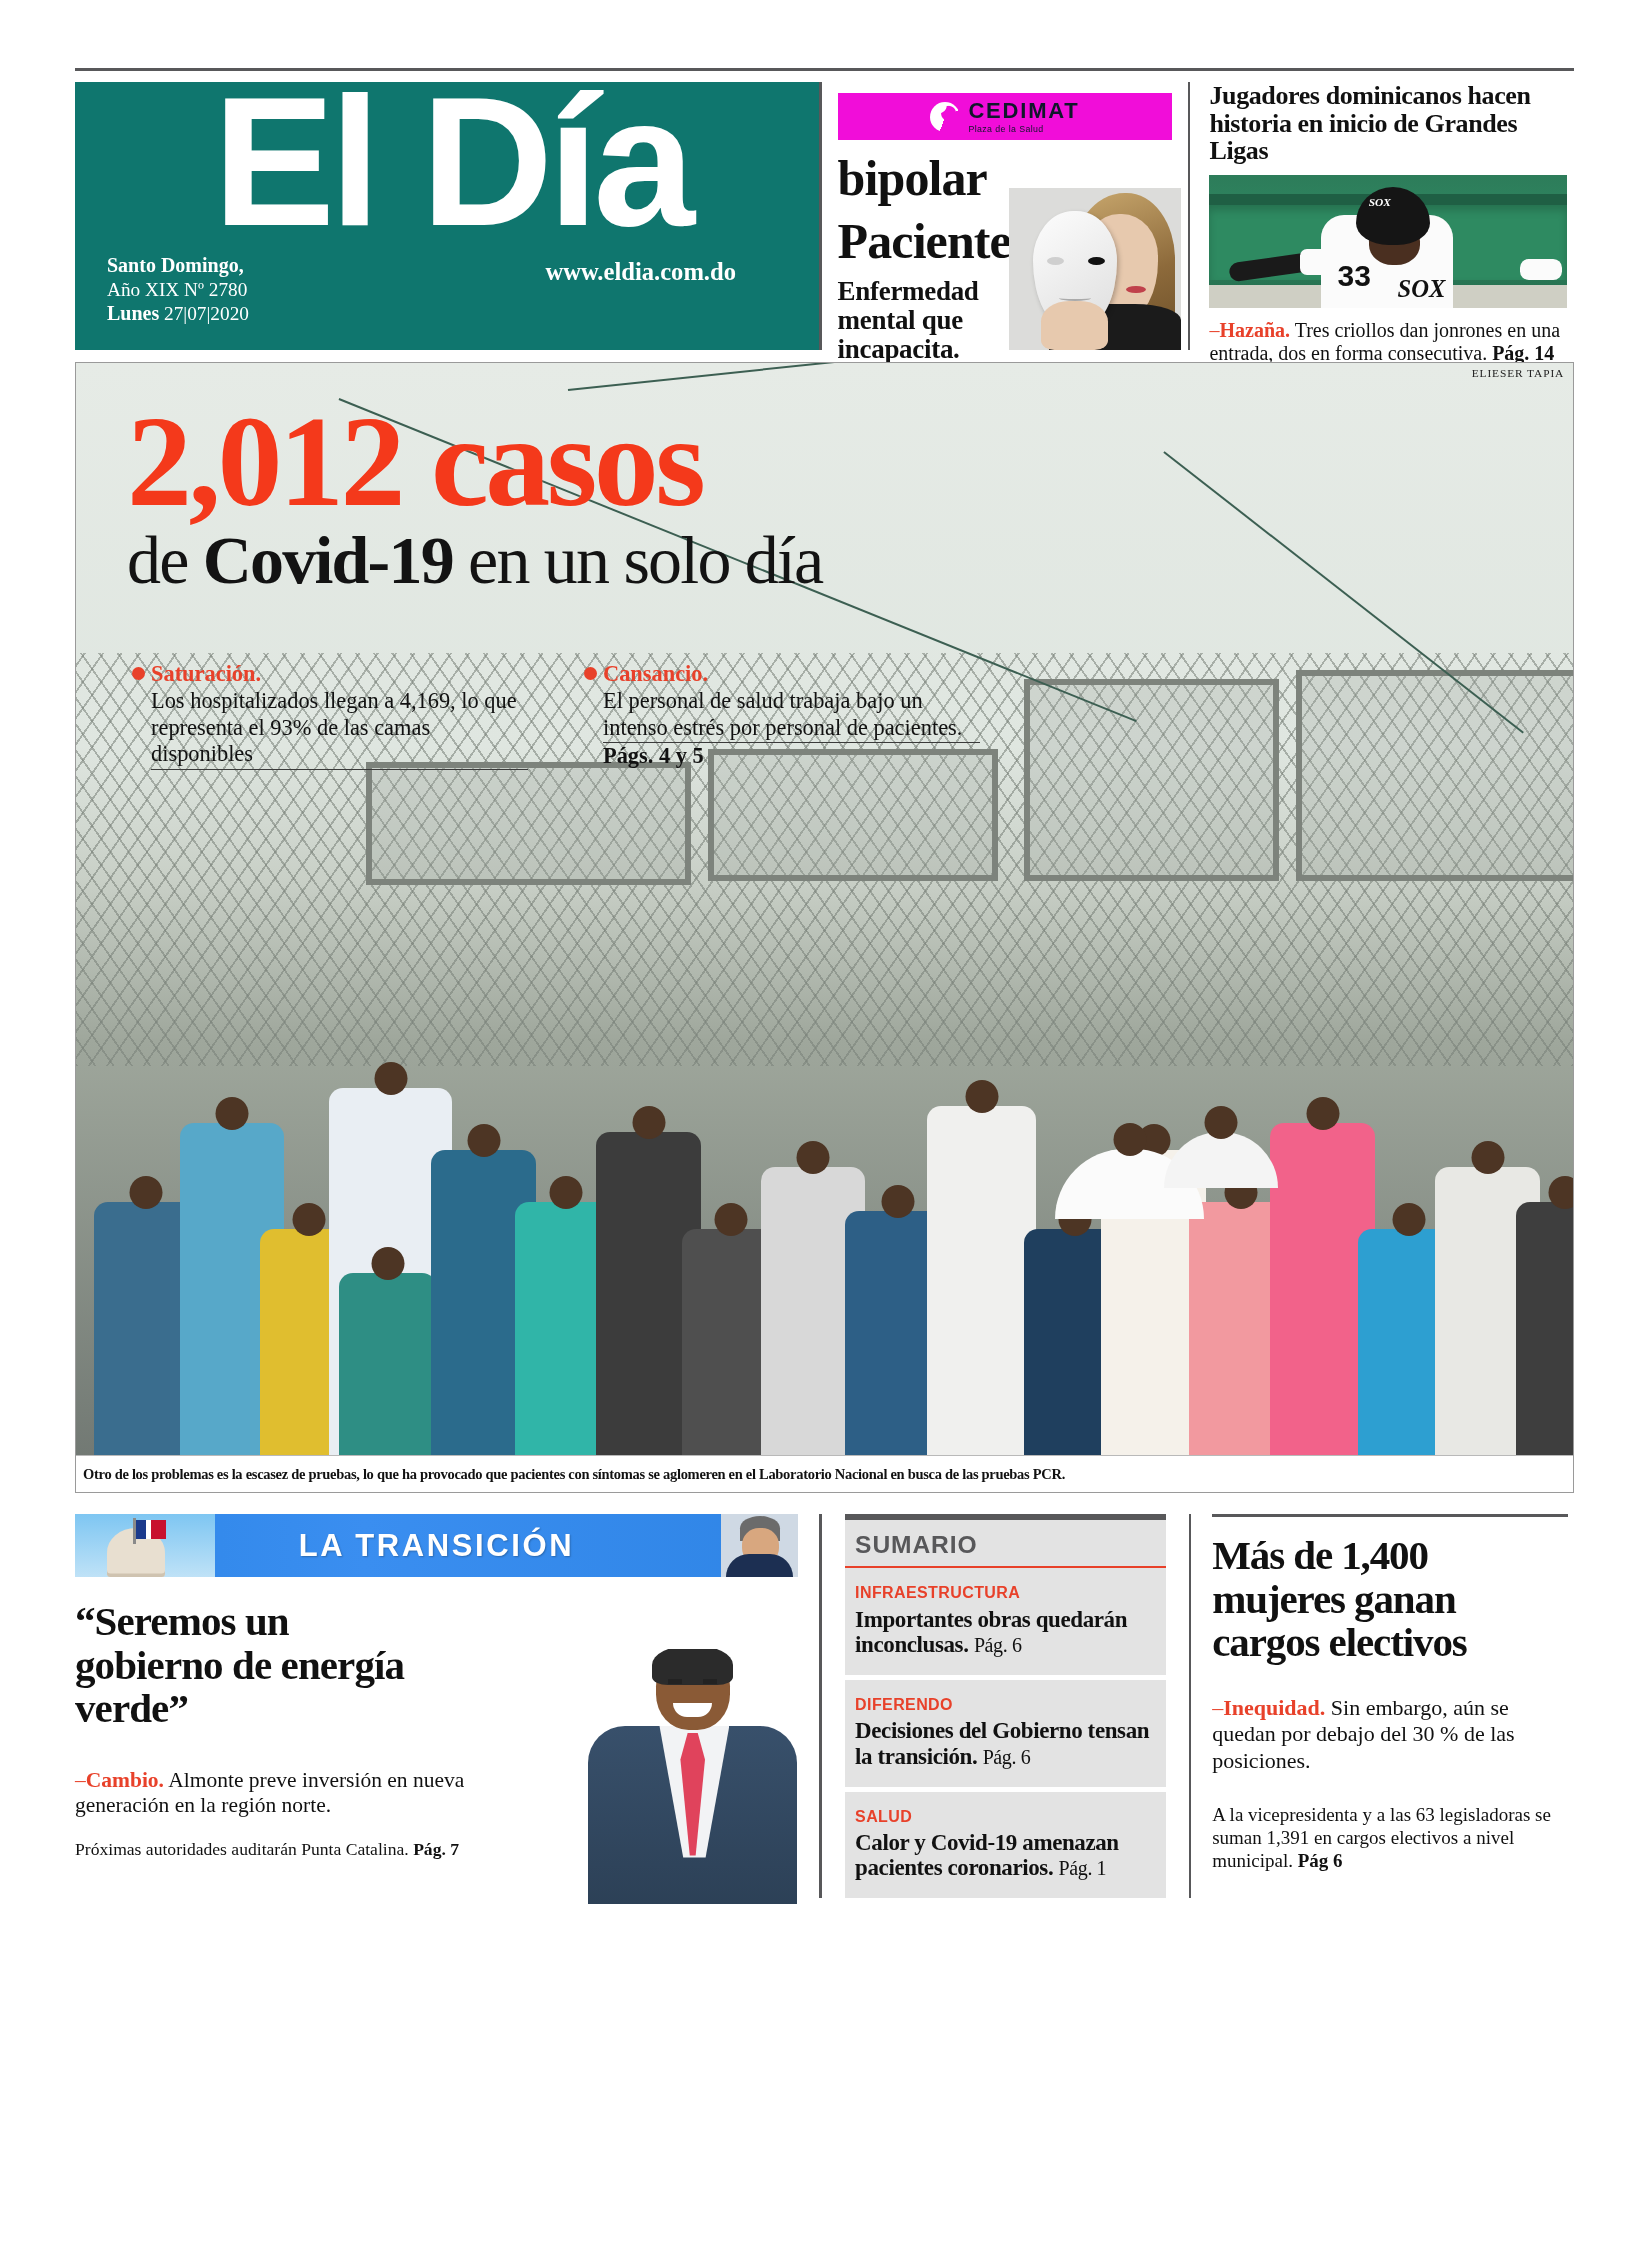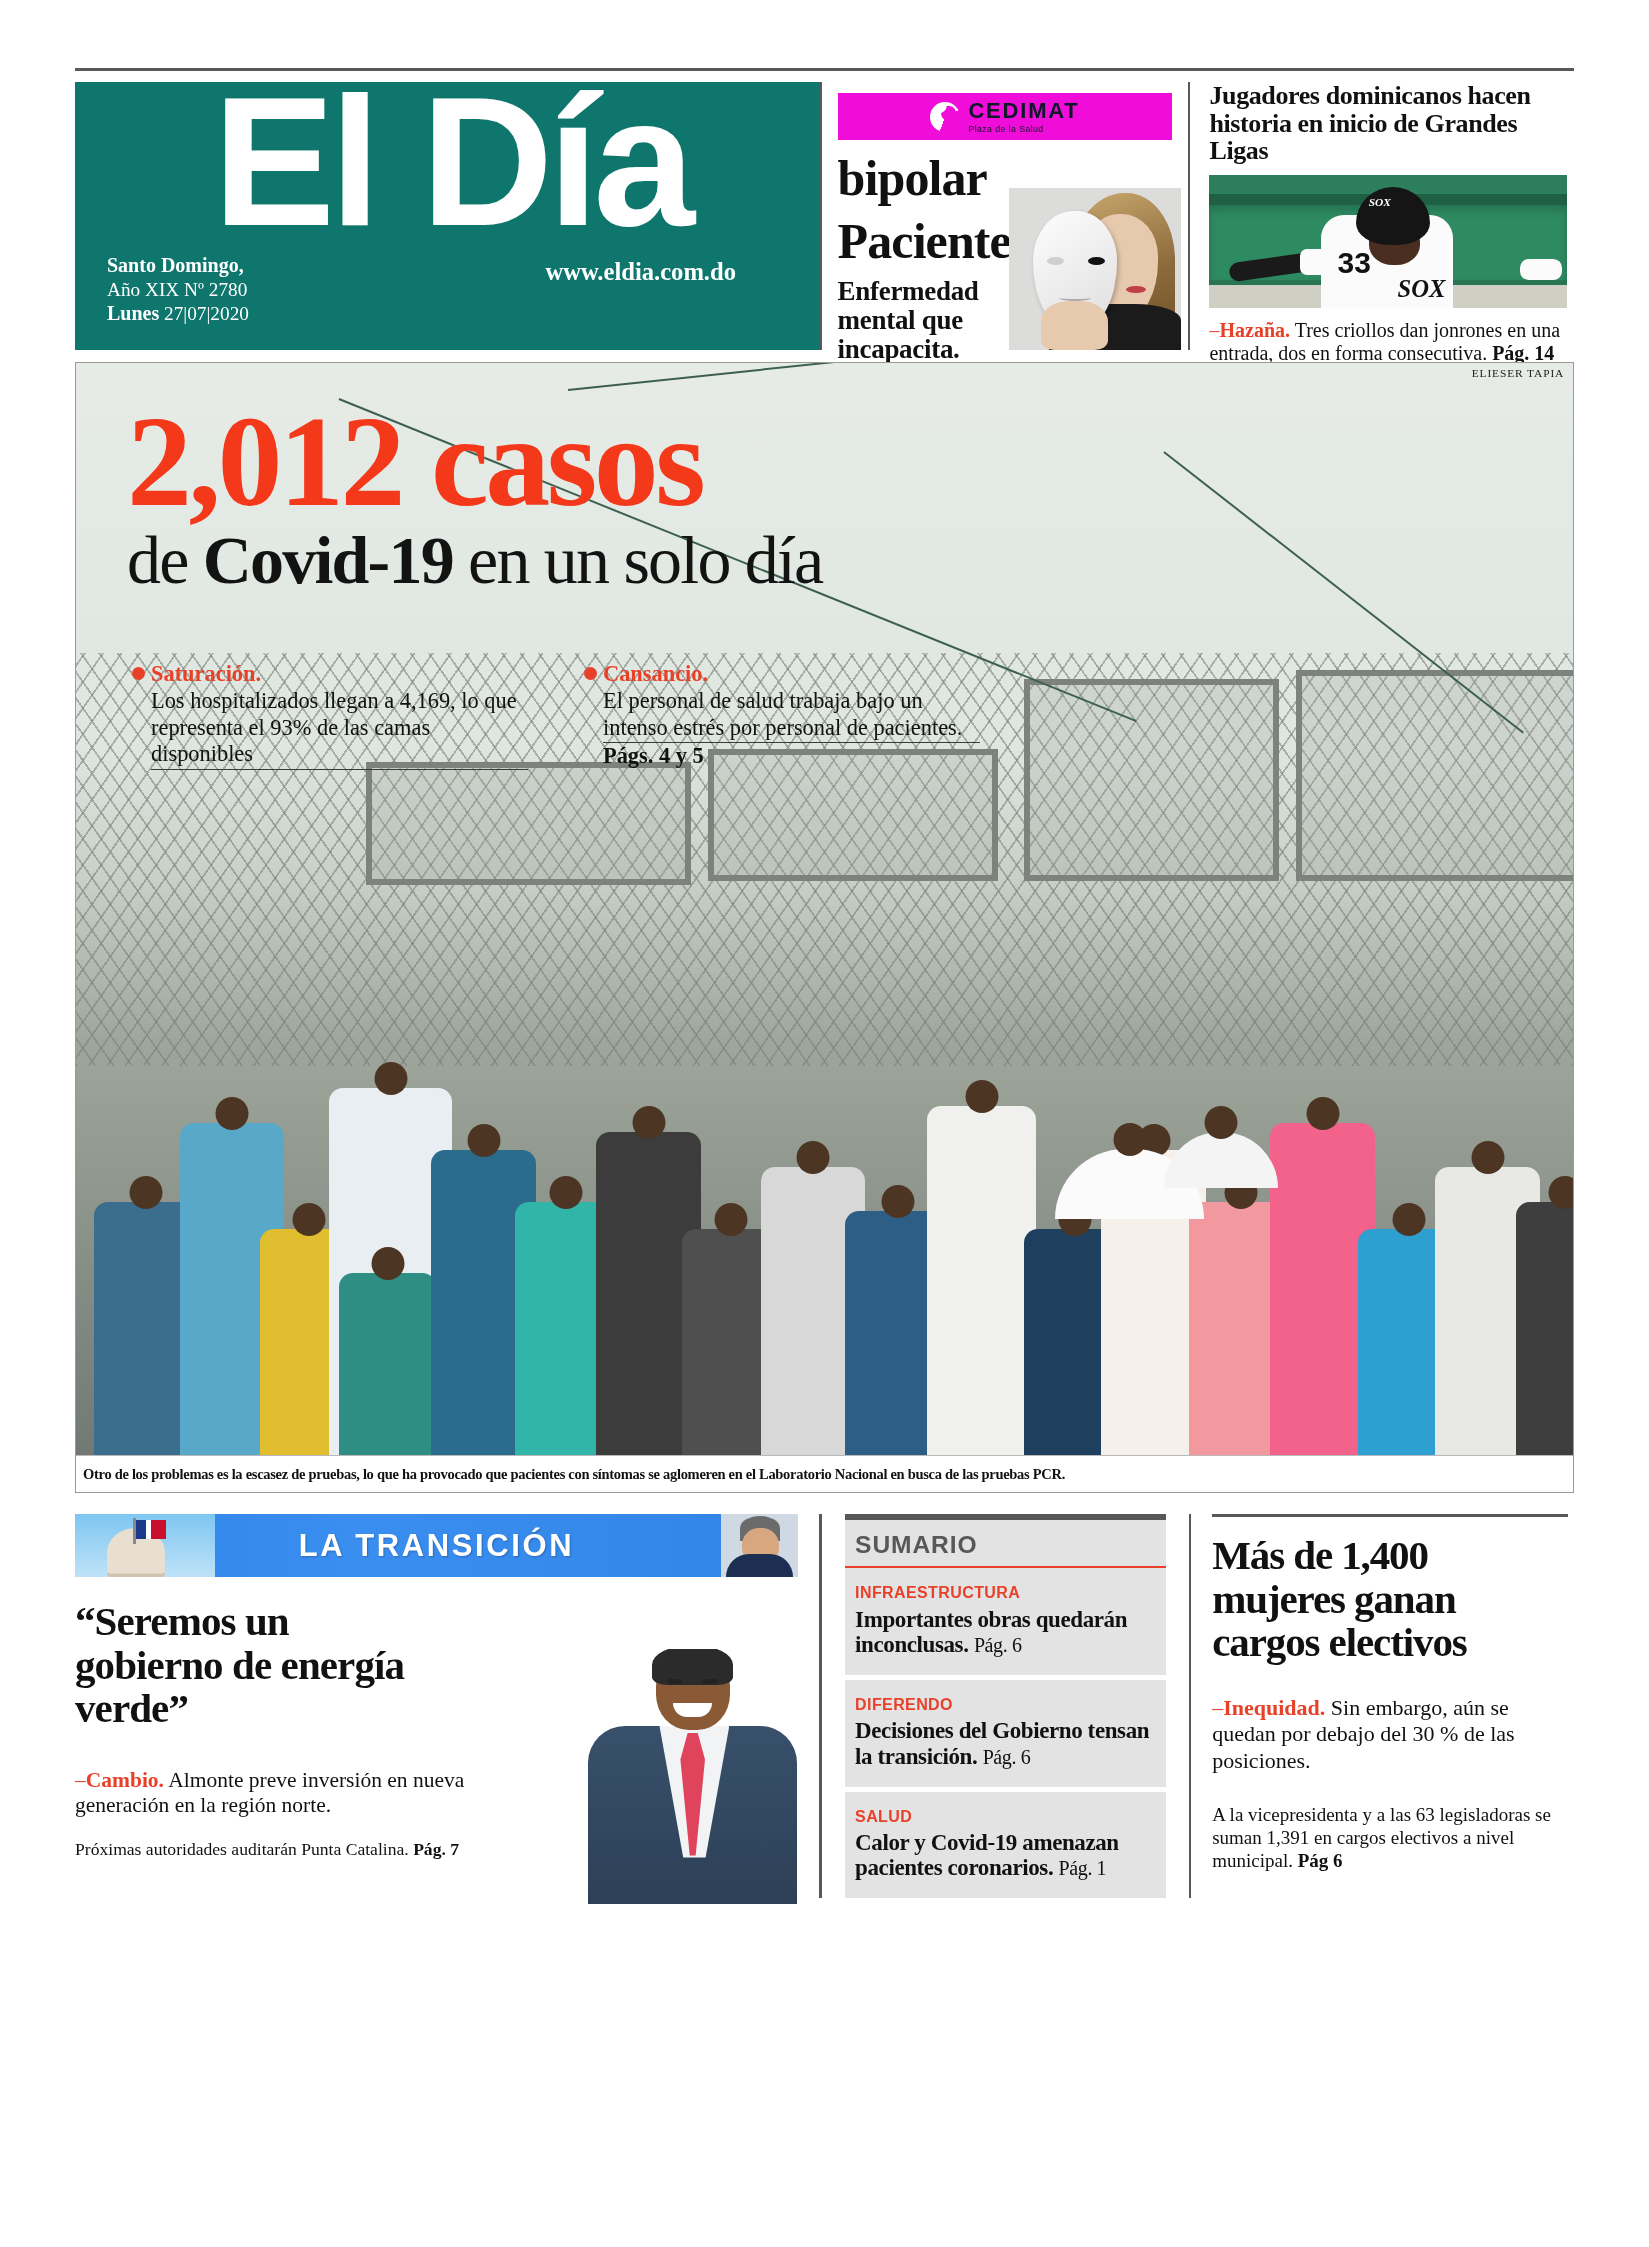--- a/index.html
+++ b/index.html
@@ -113,21 +113,21 @@
     margin-top:10.5px; width:100%; height:133px; position:relative; overflow:hidden;
     background:linear-gradient(180deg,#2d7c5a 0%,#2f8a62 46%,#24694b 100%);
   }
   .sp-wall { position:absolute; left:0; right:0; top:30px; height:75px; background:#2e8a61; box-shadow:inset 0 5.3px 8.8px rgba(0,0,0,.18); }
   .sp-rail { position:absolute; left:0; right:0; top:19.3px; height:14px; background:#1f5f44; }
   .sp-ground{ position:absolute; left:0; right:0; bottom:0; height:23px; background:#cfcfc4; }
   .sp-body {
     position:absolute; left:112px; bottom:0; width:132px; height:93px;
     background:#fbfbfb; border-radius:23px 23px 0 0;
   }
-  .sp-num { position:absolute; left:128px; bottom:28px; font:bold 30px "Liberation Sans",sans-serif; color:#111; }
+  .sp-num { position:absolute; left:128px; bottom:15px; font:bold 30px "Liberation Sans",sans-serif; color:#111; }
   .sp-sox { position:absolute; left:188px; bottom:5.3px; font:italic bold 24.6px "Liberation Serif",serif; color:#111; }
   .sp-helmet{
     position:absolute; left:147px; top:12.3px; width:74px; height:58px;
     background:#151515; border-radius:50% 50% 44% 44%/62% 62% 38% 38%;
   }
   .sp-helmet:after{ content:"SOX"; position:absolute; left:12.3px; top:8.8px; font:italic bold 11.4px "Liberation Serif",serif; color:#fff;}
   .sp-face { position:absolute; left:160px; top:46px; width:51px; height:44px; background:#4a2f20; border-radius:46%; }
   .sp-arm  { position:absolute; left:19.3px; top:81px; width:107px; height:19.3px; background:#1a1a1a; border-radius:9.7px; transform:rotate(-8deg); }
   .sp-arm2 { position:absolute; left:91px; top:74px; width:49px; height:26px; background:#fbfbfb; border-radius:7px; }
   .sp-arm3 { position:absolute; right:5.3px; top:84px; width:42px; height:21px; background:#fbfbfb; border-radius:8.8px; }

